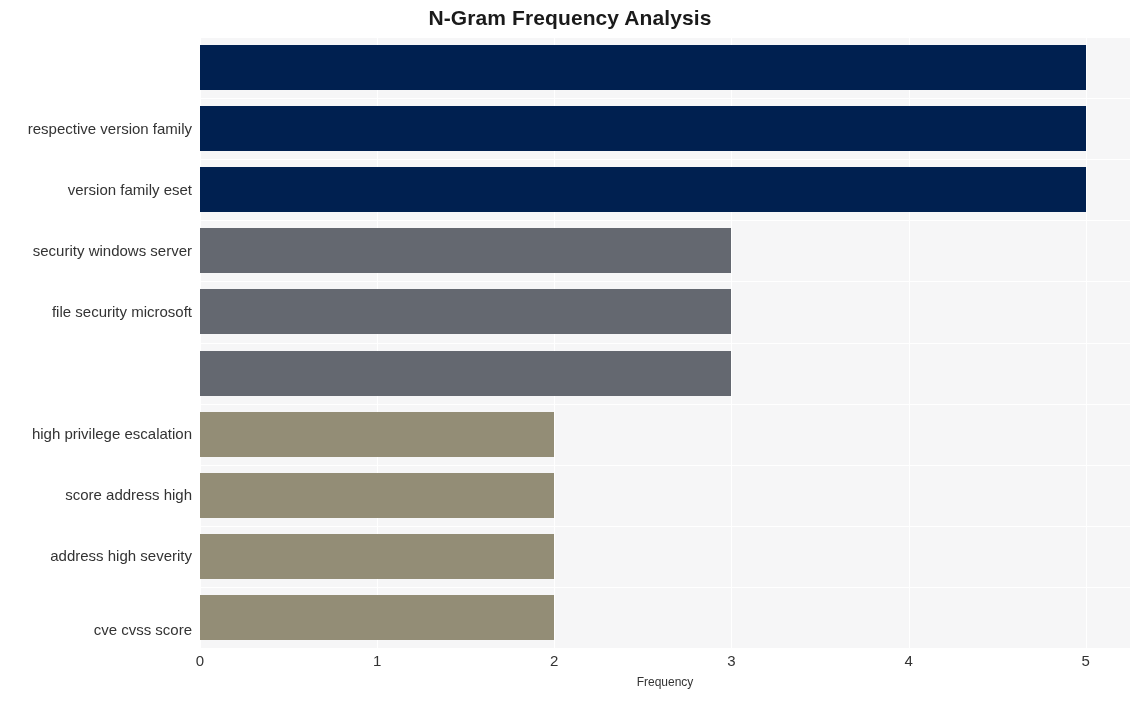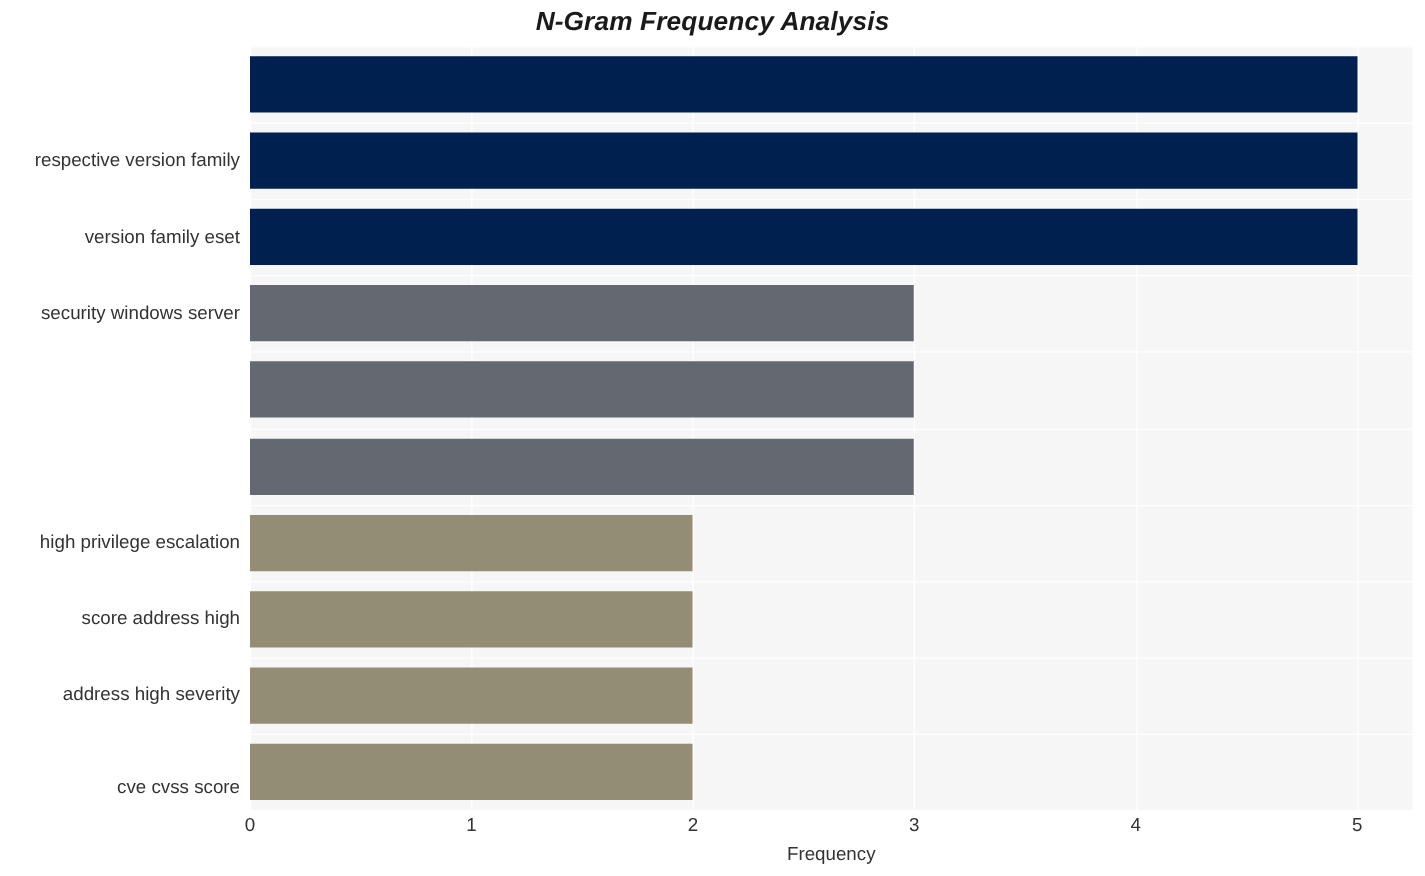--- a/index.html
+++ b/index.html
@@ -24,21 +24,20 @@
   #chart-title {
     position: absolute;
     left: 0;
     top: 6px;
     width: 1140px;
     text-align: center;
     font-size: 21px;
     font-weight: bold;
     color: #1a1a1a;
     letter-spacing: 0.1px;
-    font-style: italic;
   }
 
   
   #plot-area {
     position: absolute;
     left: 200px;
     top: 37px;
     width: 930px;
     height: 611px;
     background: #f6f6f7;
@@ -101,21 +100,21 @@
     font-size: 15px;
     color: #333333;
   }
 
   #x-axis-label {
     position: absolute;
     left: 200px;
     top: 675px;
     width: 930px;
     text-align: center;
-    font-size: 15px;
+    font-size: 12px;
     color: #333333;
   }
 </style>
 </head>
 <body>
 
 <div id="figure">
 
   <div id="chart-title">N-Gram Frequency Analysis</div>
 
@@ -149,20 +148,21 @@
         <div class="bar" style="top: 436px; width: 354px; background: rgb(147, 141, 118);"></div>
         <div class="bar" style="top: 497px; width: 354px; background: rgb(147, 141, 118);"></div>
         <div class="bar" style="top: 558px; width: 354px; background: rgb(147, 141, 118);"></div>
       </div>
   </div>
 
   <div id="y-tick-labels">
       <div class="y-tick-label" style="top: 83px;">respective version family</div>
       <div class="y-tick-label" style="top: 144px;">version family eset</div>
       <div class="y-tick-label" style="top: 205px;">security windows server</div>
+      <div class="y-tick-label" style="top: 266px;">file security microsoft</div>
       <div class="y-tick-label" style="top: 388px;">high privilege escalation</div>
       <div class="y-tick-label" style="top: 449px;">score address high</div>
       <div class="y-tick-label" style="top: 510px;">address high severity</div>
       <div class="y-tick-label" style="top: 571px; margin-top: 13px;">cve cvss score</div>
     </div>
   <div id="x-tick-labels">
       <div class="x-tick-label" style="left: 200px;">0</div>
       <div class="x-tick-label" style="left: 377.143px;">1</div>
       <div class="x-tick-label" style="left: 554.286px;">2</div>
       <div class="x-tick-label" style="left: 731.429px;">3</div>

